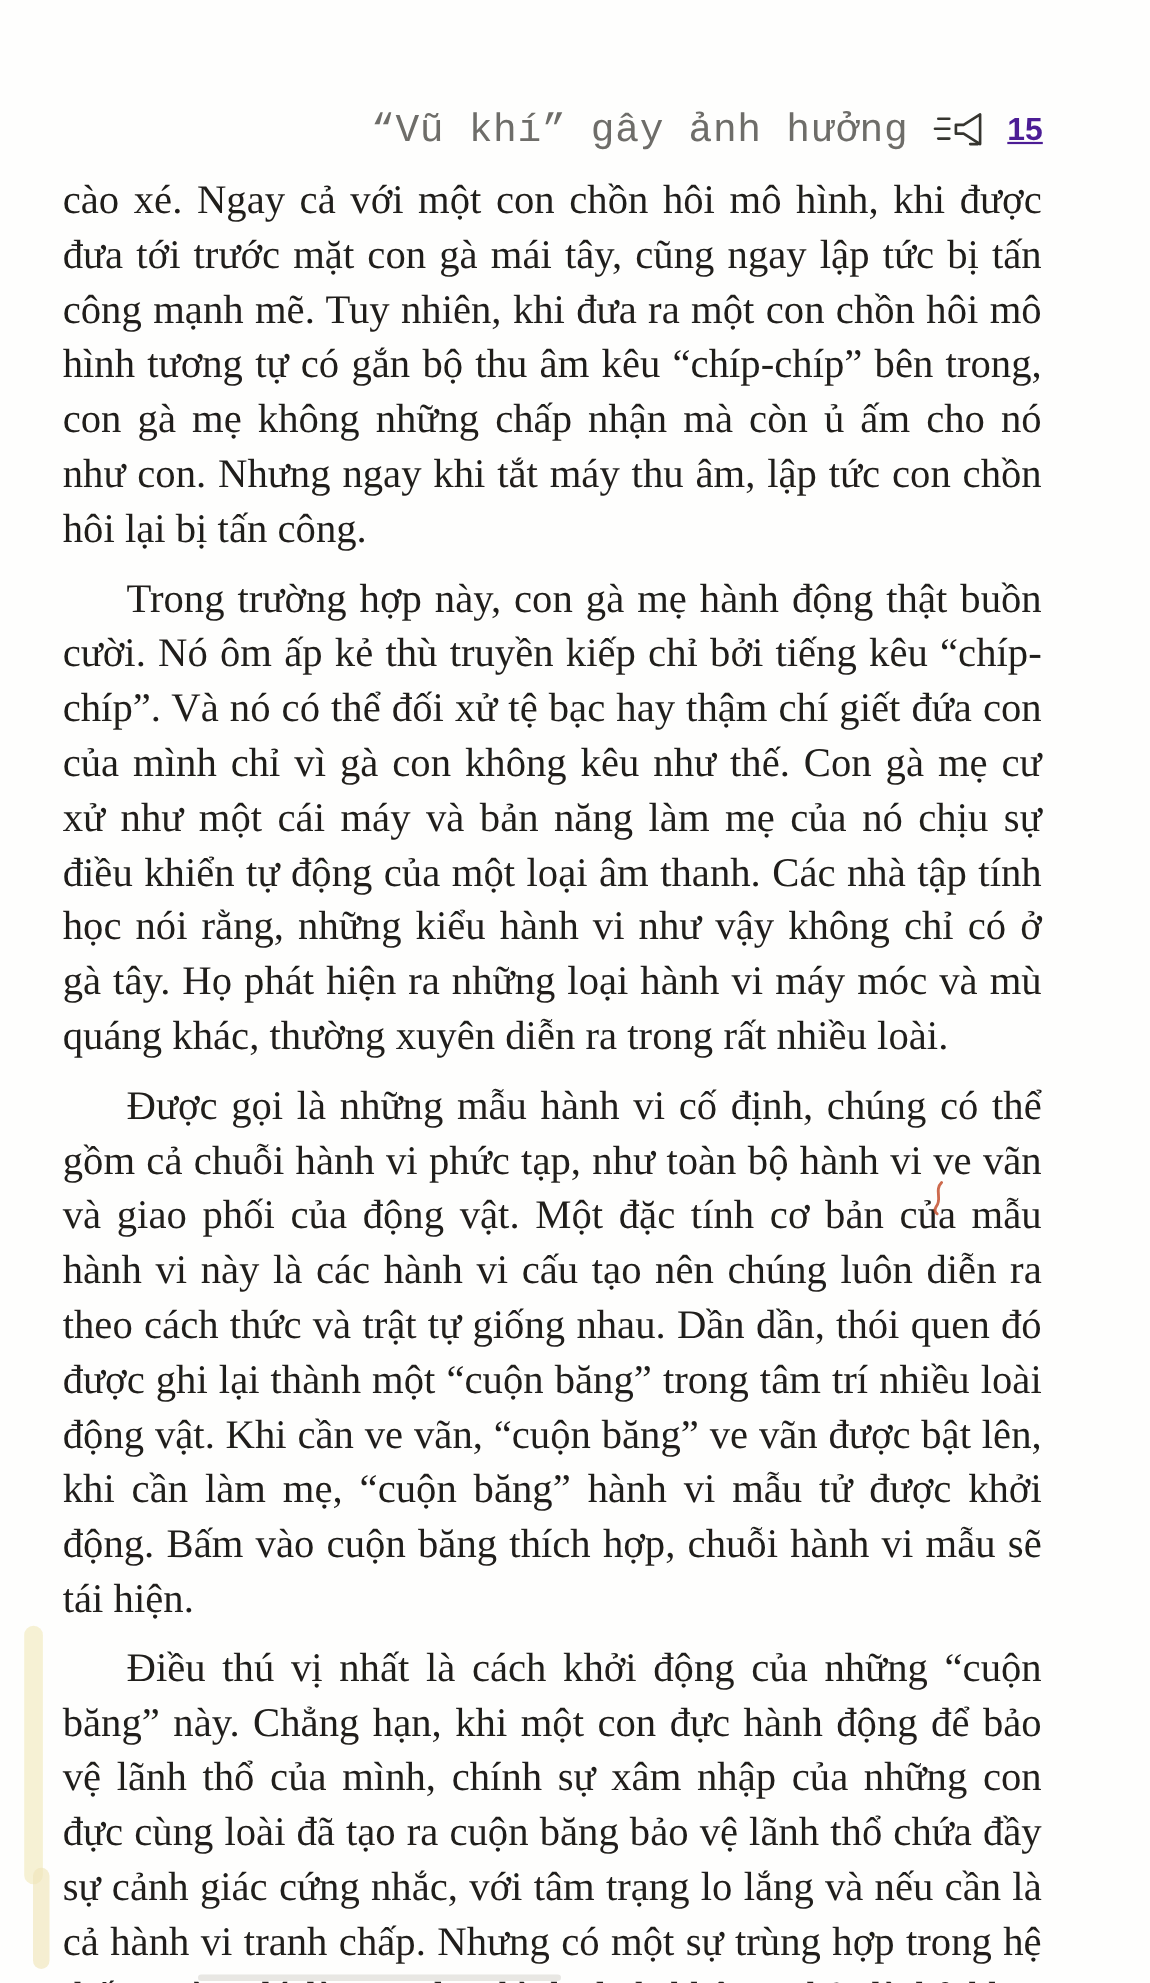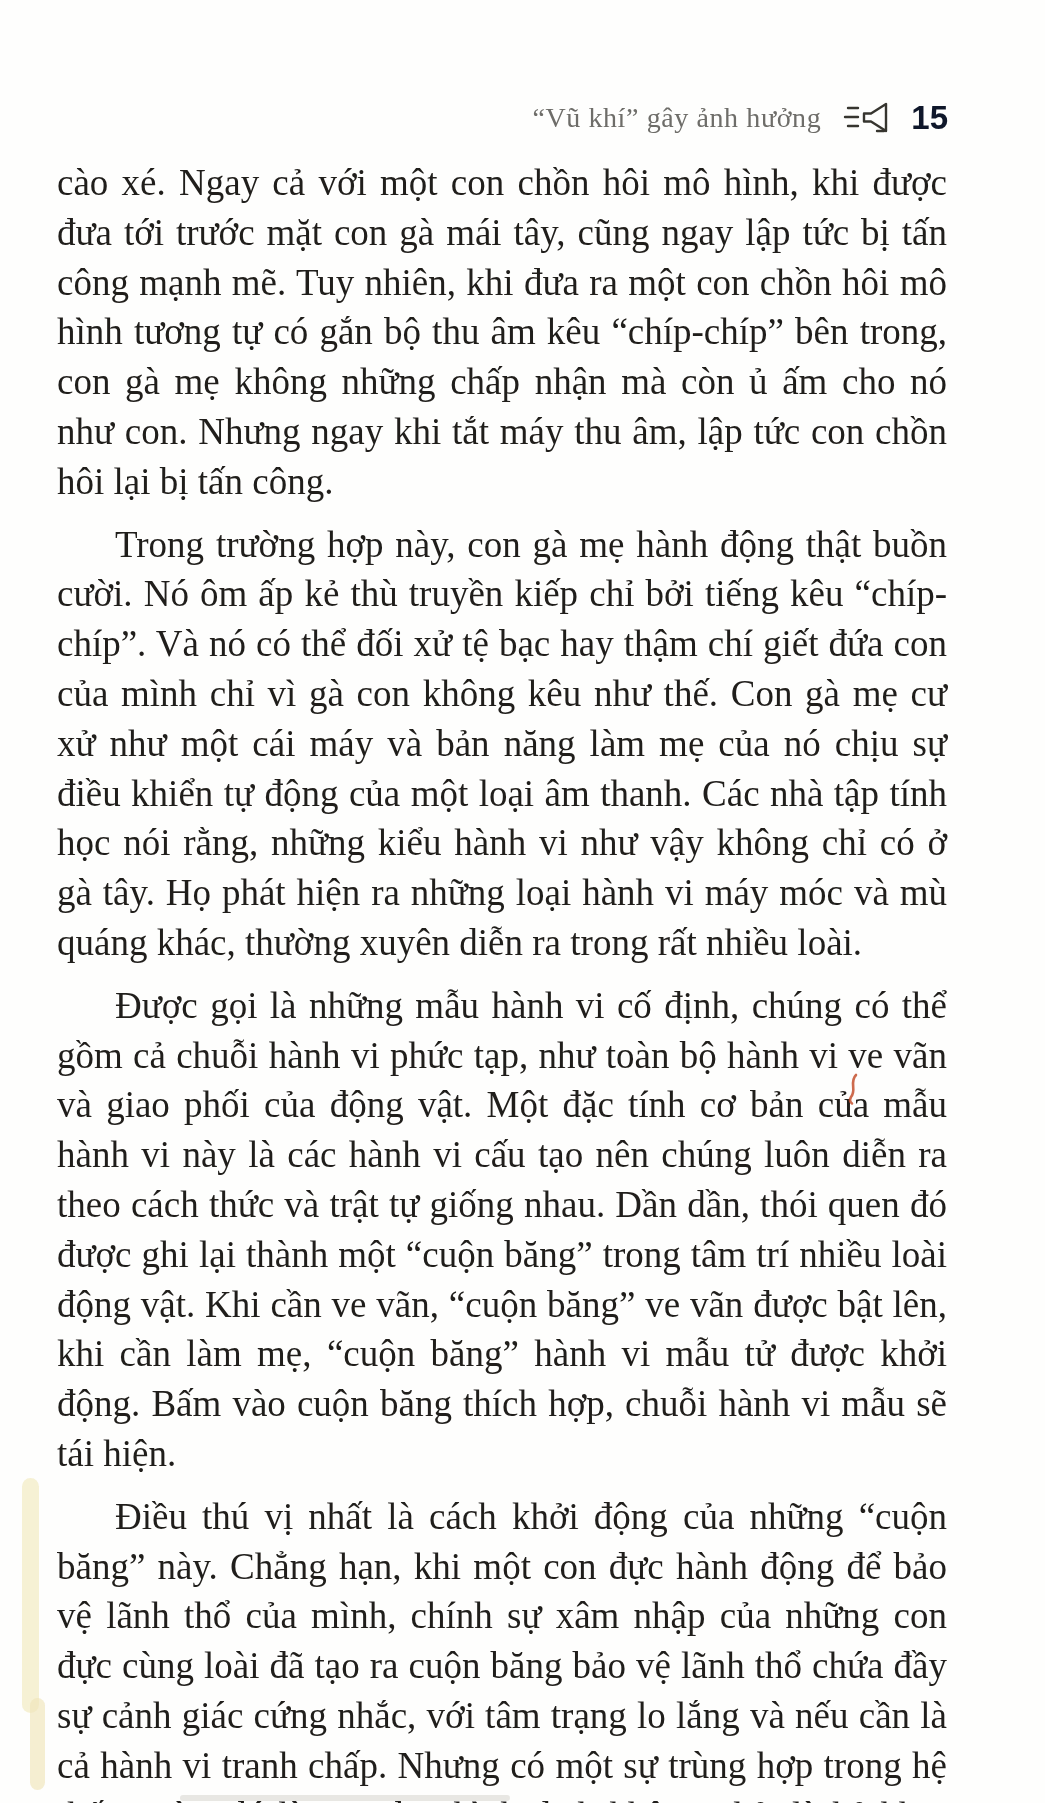--- a/index.html
+++ b/index.html
@@ -18,37 +18,38 @@
     position: absolute;
     top: 96px;
     left: 0;
     right: 97px;
     height: 44px;
     display: flex;
     justify-content: flex-end;
     align-items: center;
   }
   .running-title {
-    font-family: Liberation Serif, serif;
+    font-family: Liberation Mono, monospace;
     font-weight: 400;
-    font-size: 28px;
+    font-size: 36px;
     letter-spacing: 0.6px;
     color: #6e6d69;
   }
   .header-icon {
     display: inline-flex;
     align-items: center;
     margin-left: 22px;
     margin-right: 16px;
   }
   .page-number {
     font-family: "Liberation Sans", sans-serif;
     font-weight: 700;
-    font-size: 33px;
-    color: #0f172a;
+    font-size: 29px;
+    color: #4c1d95;
+    text-decoration: underline;
   }
 
   
   .body-text {
     position: absolute;
     top: 158px;
     left: 57px;
     width: 890px;
     text-align: justify;
     font-size: 37px;

